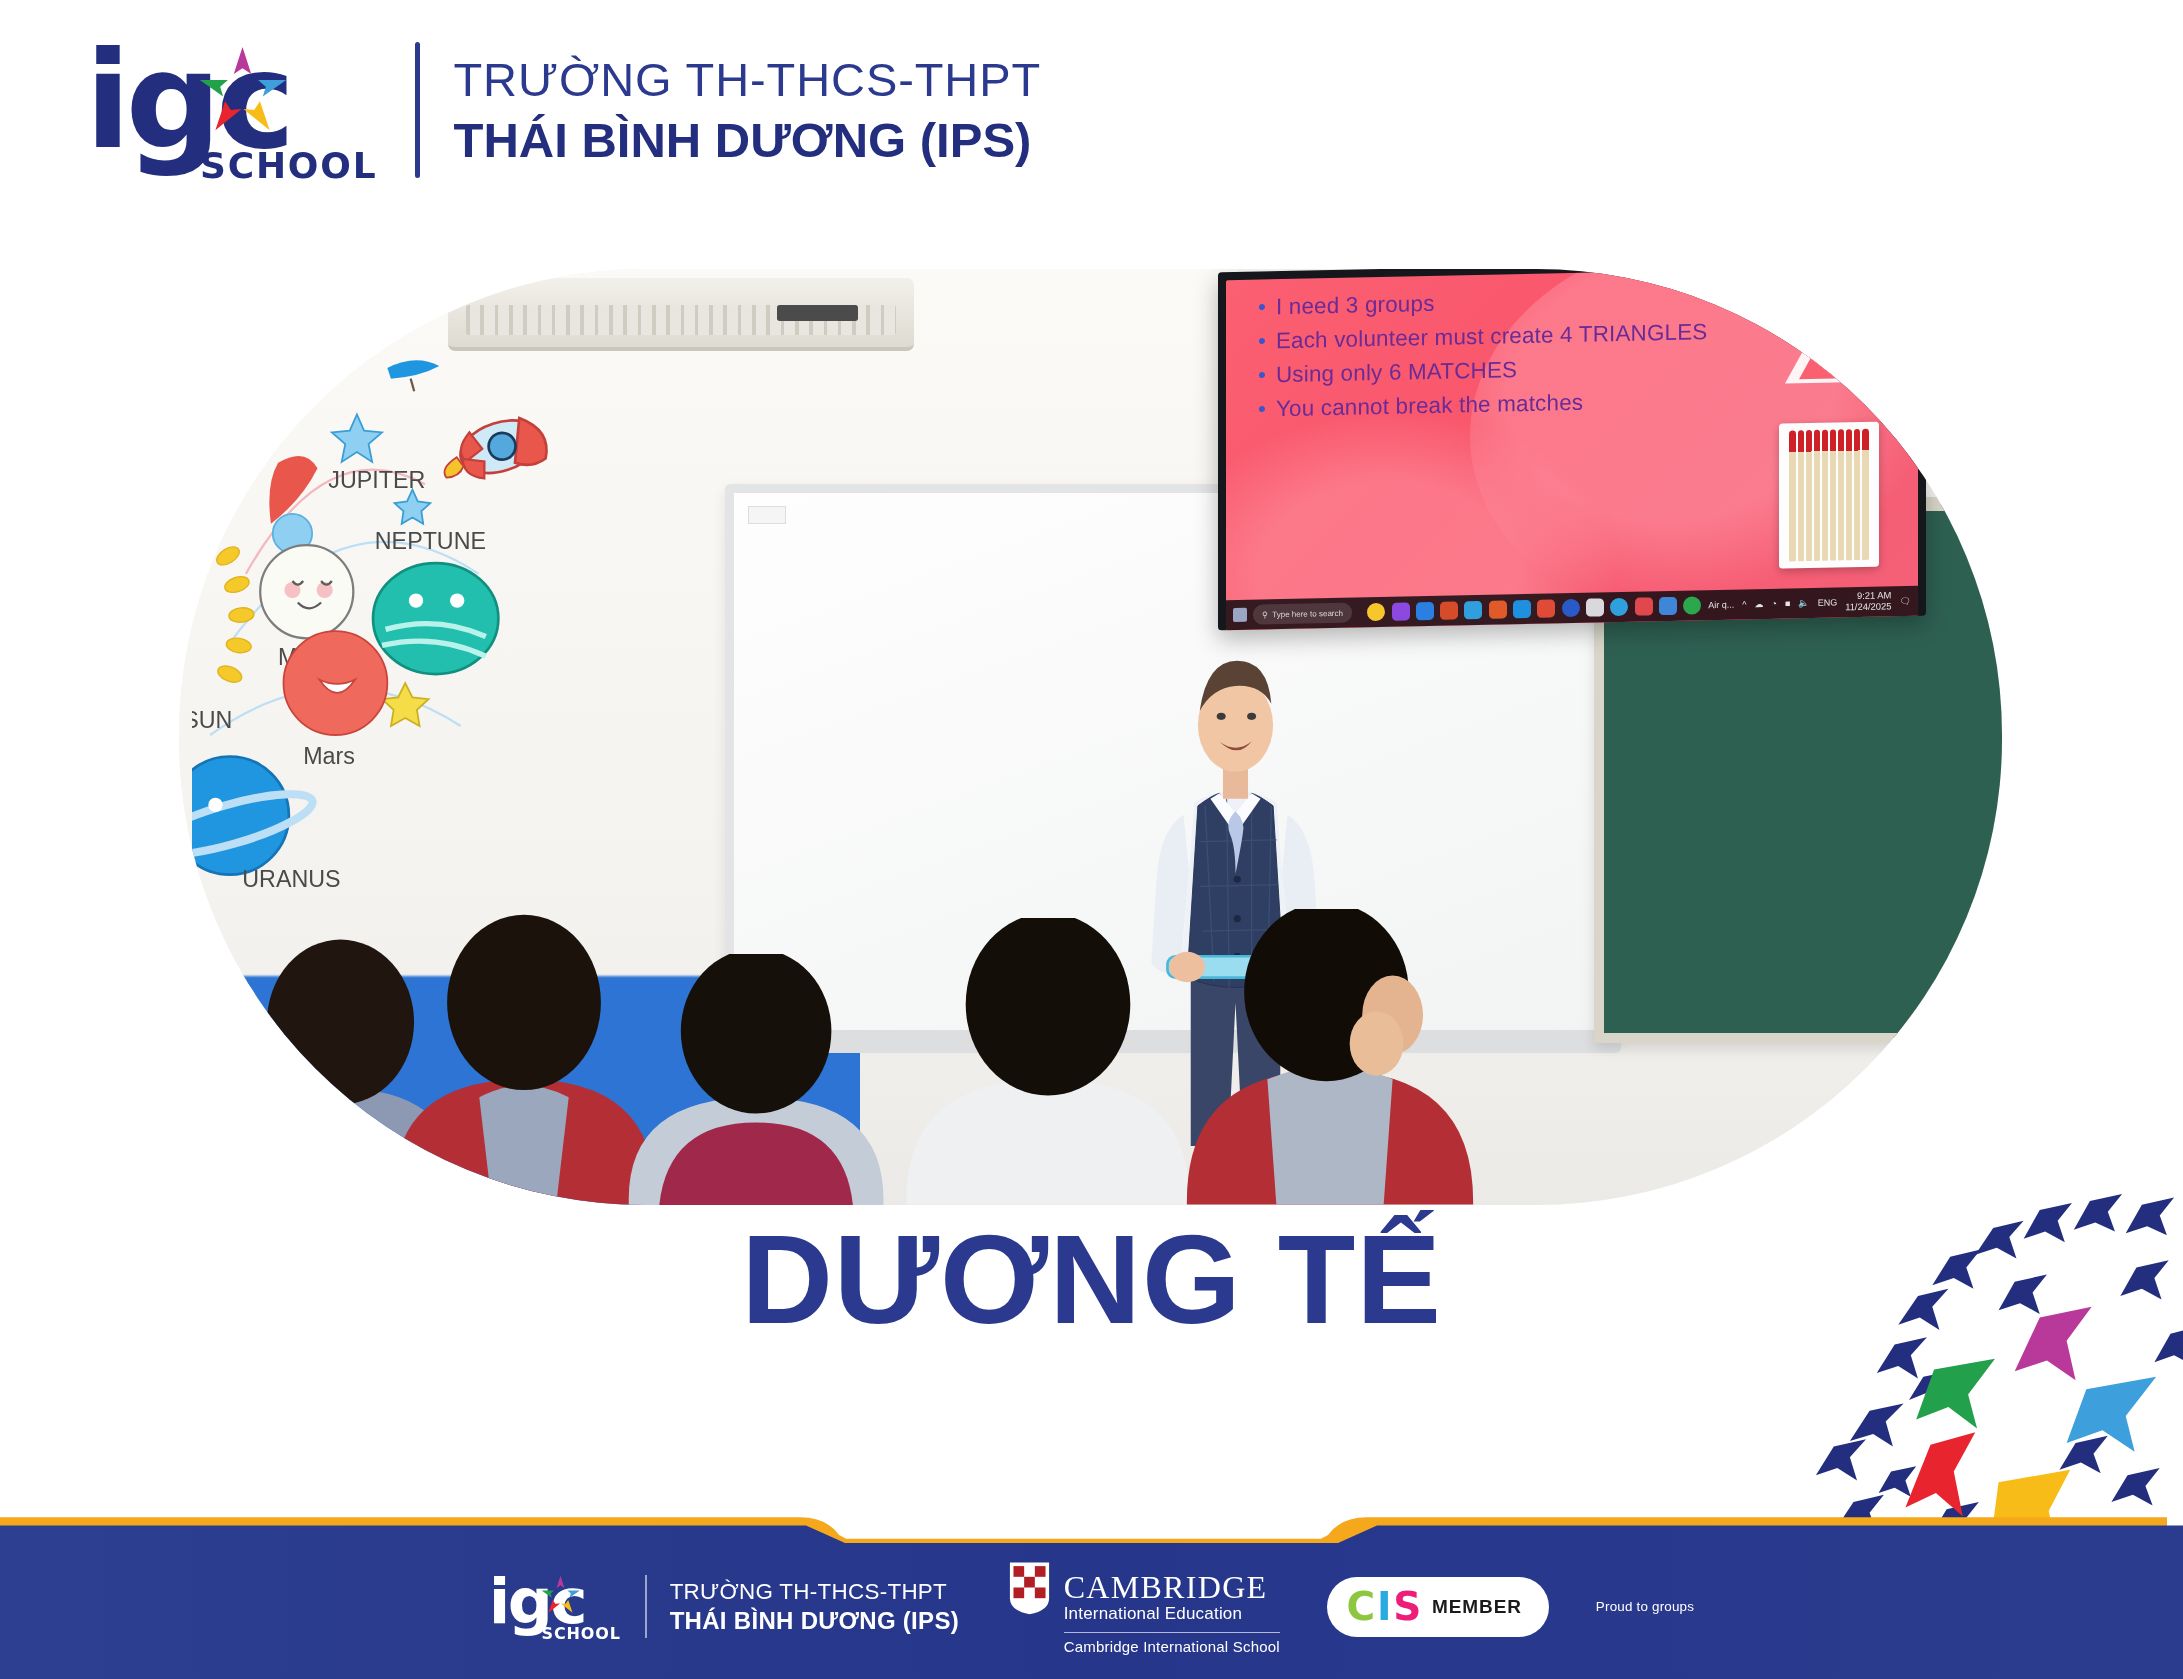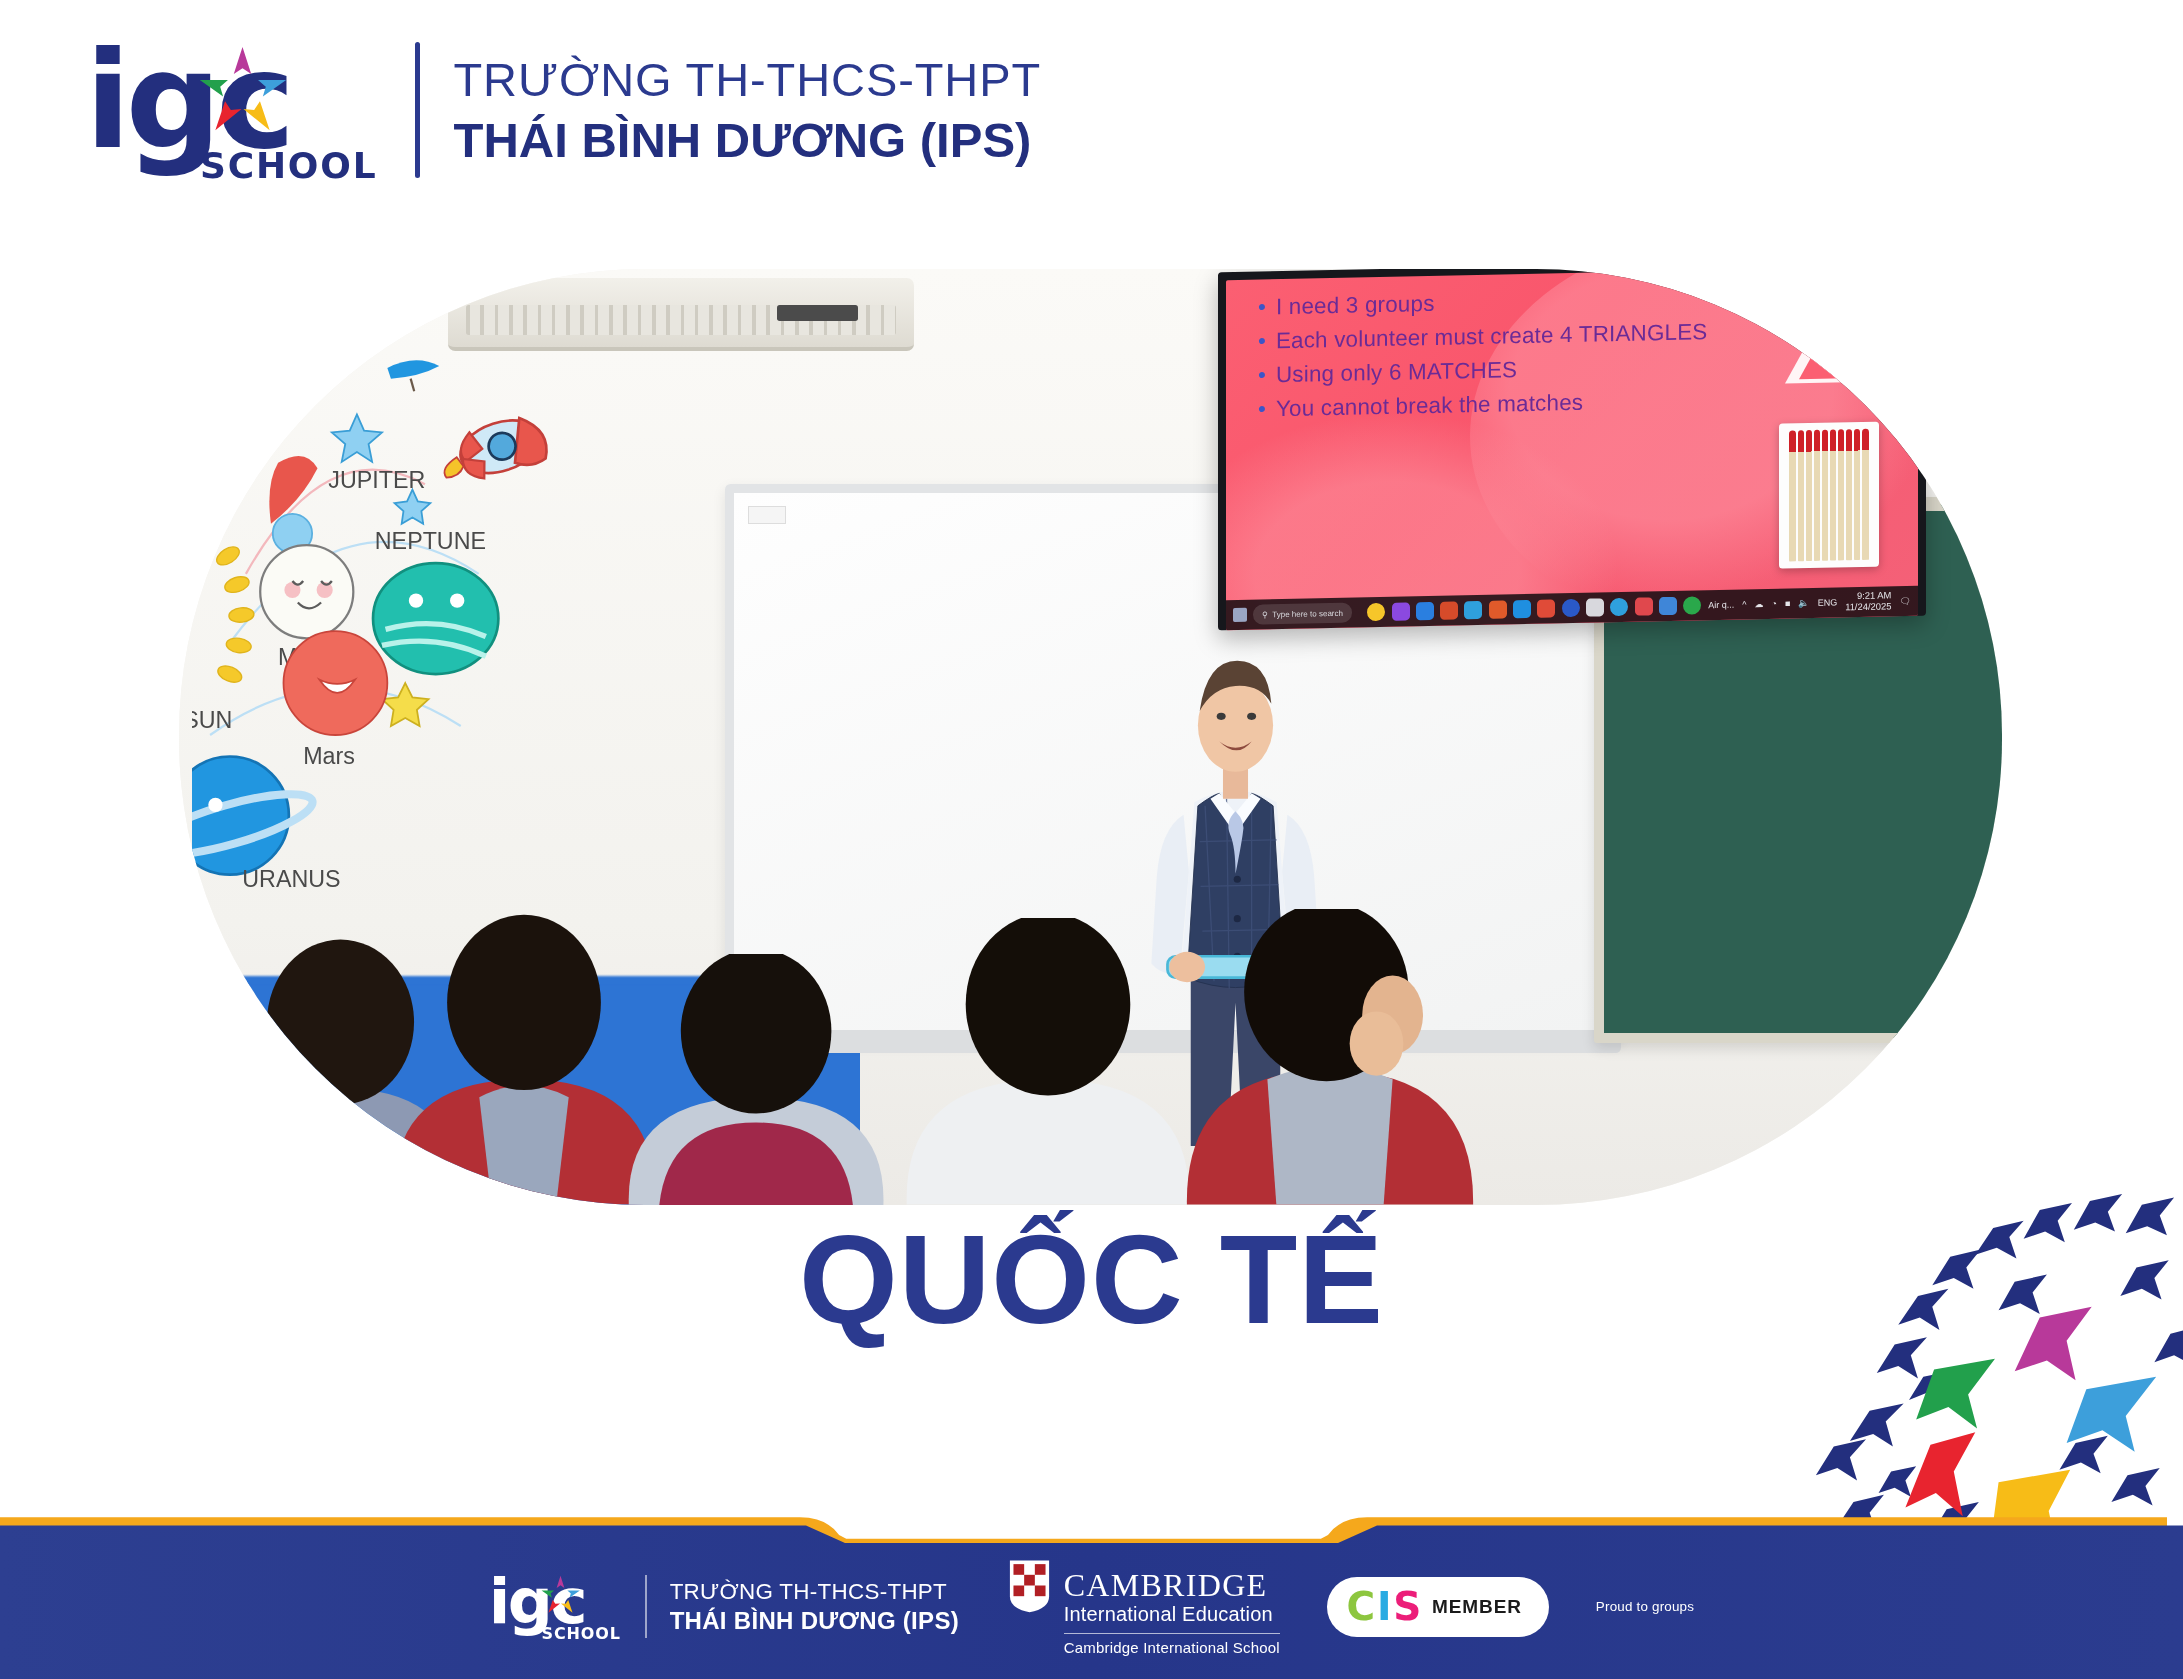--- a/index.html
+++ b/index.html
@@ -100,21 +100,21 @@
   .f-igc-school { position:absolute; right:0.9px; bottom:1.8px; font-size:16px; font-weight:800; color:#ffffff; letter-spacing:0.9px; font-family:"DejaVu Sans", sans-serif;}
   .f-igc-star{ position:absolute; left:50px; top:6.3px; width:43px; height:43px;}
   .f-div { width:1.8px; height:63px; background:rgba(255,255,255,.55); }
   .f-text { display:flex; flex-direction:column; gap:1.8px; }
   .f-t1 { font-size:22.4px; color:#ffffff; letter-spacing:0.3px; }
   .f-t2 { font-size:24px; color:#ffffff; font-weight:700; letter-spacing:0.3px; }
 
   .f-camb{ display:flex; align-items:flex-start; gap:10.7px; }
   .camb-txt{ display:flex; flex-direction:column; align-items:flex-start;margin-top:12px; }
   .camb-1{ font-family:"Liberation Serif", serif; font-size:32px; color:#fff; letter-spacing:1.3px; line-height:1; }
-  .camb-2{ font-size:20px; color:#fff; letter-spacing:0.2px; margin-top:1.8px;}
+  .camb-2{ font-size:17px; color:#fff; letter-spacing:0.2px; margin-top:1.8px;}
   .camb-rule{ width:100%; height:0.9px; background:rgba(255,255,255,.65); margin:7.2px 0 5.4px; }
   .camb-3{ font-size:15px; color:#fff; letter-spacing:0.2px;}
 
   .f-cis{ display:flex; align-items:center; gap:10.7px; background:#ffffff; border-radius:39px; padding:10.7px 27px 10.7px 19.7px; }
   .cis-letters{ display:flex; align-items:center; gap:1.8px; font-size:39px; font-weight:800; font-family:"DejaVu Sans", sans-serif; line-height:1;}
   .cis-member{ font-size:19px; font-weight:800; color:#1b1b1b; letter-spacing:0.9px; }
 
   .f-duke{ display:flex; flex-direction:column; gap:1.8px; }
   .duke-proud{ font-size:13.4px; color:#ffffff; letter-spacing:0.2px; }
   .duke-main{ display:flex; align-items:center; gap:7.2px; }
@@ -377,21 +377,21 @@
         <path d="M20 330 q-2 -150 160 -150 q162 0 160 150z" fill="#b32f35"></path>
         <path d="M110 190 q70 -30 140 0 l-10 140 l-120 0z" fill="#aeb7c6"></path>
         <ellipse cx="176" cy="92" rx="92" ry="100" fill="#120c07"></ellipse>
         <ellipse cx="250" cy="118" rx="34" ry="44" fill="#e3b48f"></ellipse>
         <ellipse cx="232" cy="150" rx="30" ry="36" fill="#e9bd98"></ellipse>
       </svg>
     </div>
   </div>
 
   <div class="title">
-    <div class="title-l2">QUỐC TẾ</div>
+    <div class="title-l2">DƯƠNG TẾ</div>
   </div>
 
   <svg class="globe" viewBox="0 0 470 450">
     <g fill="#232f7e">
       <polygon points="100,300 138,292 118,312 126,340 104,326 78,334"></polygon>
       <polygon points="60,340 96,332 78,352 86,378 64,364 40,372"></polygon>
       <polygon points="128,226 164,218 146,238 154,264 132,250 108,258"></polygon>
       <polygon points="154,172 188,164 170,184 178,210 156,196 132,204"></polygon>
       <polygon points="190,128 224,120 208,140 216,164 194,152 170,160"></polygon>
       <polygon points="238,96 272,88 256,106 264,130 242,118 218,126"></polygon>

